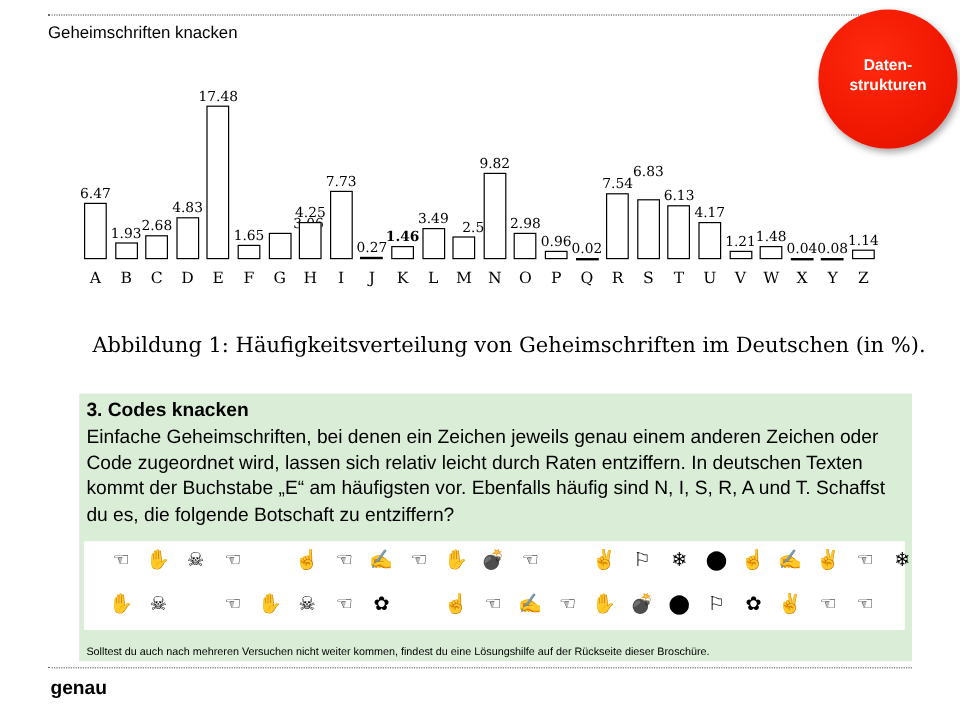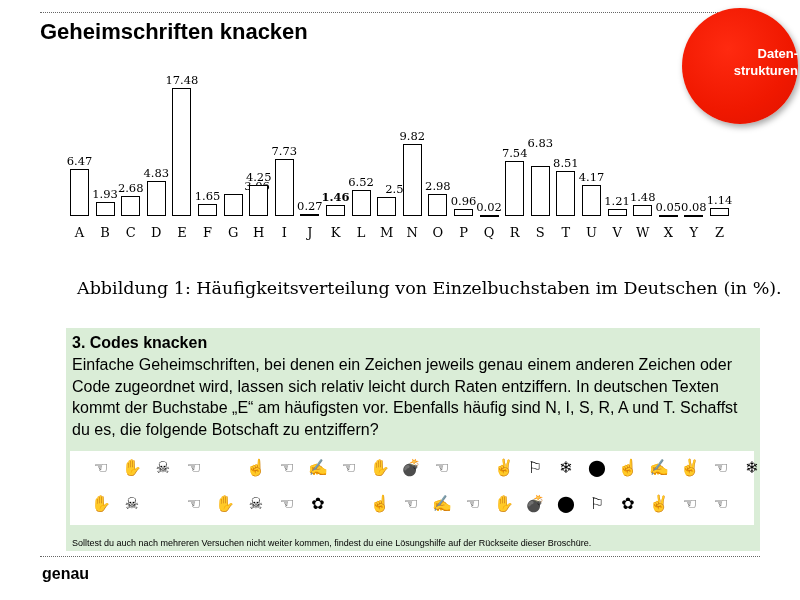--- a/index.html
+++ b/index.html
@@ -1,26 +1,26 @@
 <!DOCTYPE html>
 <html><head>
 <meta charset="utf-8">
 <style>
   html, body { margin: 0; padding: 0; }
   body {
     width: 800px; height: 600px; position: relative; overflow: hidden;
     background: #ffffff; font-family: "Liberation Sans", sans-serif; color: #000;
   }
   .rule { position: absolute; left: 40px; width: 720px; height: 0; border-top: 1px dotted #666; }
-  .title { position: absolute; left: 40px; top: 19px; font-size: 22px; font-weight: bold; }
+  .title { position: absolute; left: 40px; top: 19px; font-size: 14px; font-weight: normal; }
   .badge {
     position: absolute; left: 682px; top: 8px; width: 116px; height: 116px; border-radius: 50%;
     background: radial-gradient(circle at 40% 35%, #ff2a10 0%, #f01800 60%, #e01200 100%);
     box-shadow: 2px 3px 6px rgba(0,0,0,0.35);
-    color: #fff; font-weight: bold; font-size: 13px; text-align: right; line-height: 17px;
+    color: #fff; font-weight: bold; font-size: 13px; text-align: center; line-height: 17px;
   }
   .badge .txt { position: absolute; top: 37px; left: 0; width: 116px; }
   .chart { position: absolute; left: 60px; top: 80px; width: 680px; height: 170px; }
   .bar { position: absolute; bottom: 0; background: #fff; border: 1px solid #000; box-sizing: border-box; }
   .val { position: absolute; font-family: "DejaVu Serif", serif; font-size: 11.5px; text-align: center; width: 40px; }
   .xl { position: absolute; font-family: "DejaVu Serif", serif; font-size: 13px; text-align: center; width: 24px; top: 225px; }
   .caption { position: absolute; left: 77px; top: 278px; font-family: "DejaVu Serif", serif; font-size: 17.5px; white-space: nowrap; }
   .box { position: absolute; left: 66px; top: 328px; width: 694px; height: 223px; background: #daedd7; }
   .box h3 { position: absolute; left: 6px; top: 6px; margin: 0; font-size: 16px; font-weight: bold; }
   .box .para { position: absolute; left: 6px; top: 26px; width: 685px; font-size: 16px; line-height: 21.5px; }
@@ -70,21 +70,21 @@
     <div class="bar" style="left: 214.8px; width: 19px; height: 56.6041px; top: 79.3959px; bottom: auto;"></div>
     <div class="val" style="left: 204.3px; top: 64.3959px;">7.73</div>
     <div class="xl" style="left: 212.3px; top: 145px;">I</div>
     <div class="bar" style="left: 240.4px; width: 19px; height: 1.97712px; top: 134.023px; bottom: auto;"></div>
     <div class="val" style="left: 229.9px; top: 119.023px;">0.27</div>
     <div class="xl" style="left: 237.9px; top: 145px;">J</div>
     <div class="bar" style="left: 266px; width: 19px; height: 10.6911px; top: 125.309px; bottom: auto;"></div>
     <div class="val" style="left: 255.5px; top: 110.309px; font-weight: bold;">1.46</div>
     <div class="xl" style="left: 263.5px; top: 145px;">K</div>
     <div class="bar" style="left: 291.6px; width: 19px; height: 25.5561px; top: 110.444px; bottom: auto;"></div>
-    <div class="val" style="left: 281.1px; top: 95.4439px;">6.52</div>
+    <div class="val" style="left: 281.1px; top: 95.4439px;">3.49</div>
     <div class="xl" style="left: 289.1px; top: 145px;">L</div>
     <div class="bar" style="left: 317.2px; width: 19px; height: 18.8924px; top: 117.108px; bottom: auto;"></div>
     <div class="val" style="left: 318px; top: 102.108px;">2.58</div>
     <div class="xl" style="left: 314.7px; top: 145px;">M</div>
     <div class="bar" style="left: 342.8px; width: 19px; height: 71.9085px; top: 64.0915px; bottom: auto;"></div>
     <div class="val" style="left: 332.3px; top: 49.0915px;">9.82</div>
     <div class="xl" style="left: 340.3px; top: 145px;">N</div>
     <div class="bar" style="left: 368.4px; width: 19px; height: 21.8215px; top: 114.178px; bottom: auto;"></div>
     <div class="val" style="left: 357.9px; top: 99.1785px;">2.98</div>
     <div class="xl" style="left: 365.9px; top: 145px;">O</div>
@@ -94,43 +94,43 @@
     <div class="bar" style="left: 419.6px; width: 19px; height: 1px; top: 135px; bottom: auto;"></div>
     <div class="val" style="left: 409.1px; top: 120px;">0.02</div>
     <div class="xl" style="left: 417.1px; top: 145px;">Q</div>
     <div class="bar" style="left: 445.2px; width: 19px; height: 55.2128px; top: 80.7872px; bottom: auto;"></div>
     <div class="val" style="left: 434.7px; top: 65.7872px;">7.54</div>
     <div class="xl" style="left: 442.7px; top: 145px;">R</div>
     <div class="bar" style="left: 470.8px; width: 19px; height: 50.0137px; top: 85.9863px; bottom: auto;"></div>
     <div class="val" style="left: 460.3px; top: 56px;">6.83</div>
     <div class="xl" style="left: 468.3px; top: 145px;">S</div>
     <div class="bar" style="left: 496.4px; width: 19px; height: 44.8879px; top: 91.1121px; bottom: auto;"></div>
-    <div class="val" style="left: 485.9px; top: 76.1121px;">8.51</div>
+    <div class="val" style="left: 485.9px; top: 76.1121px;">6.13</div>
     <div class="xl" style="left: 493.9px; top: 145px;">T</div>
     <div class="bar" style="left: 522px; width: 19px; height: 30.5355px; top: 105.465px; bottom: auto;"></div>
     <div class="val" style="left: 511.5px; top: 90.4645px;">4.17</div>
     <div class="xl" style="left: 519.5px; top: 145px;">U</div>
     <div class="bar" style="left: 547.6px; width: 19px; height: 6.8833px; top: 129.117px; bottom: auto;"></div>
     <div class="val" style="left: 537.1px; top: 114.117px;">1.21</div>
     <div class="xl" style="left: 545.1px; top: 145px;">V</div>
     <div class="bar" style="left: 573.2px; width: 19px; height: 10.8375px; top: 125.162px; bottom: auto;"></div>
     <div class="val" style="left: 562.7px; top: 110.162px;">1.48</div>
     <div class="xl" style="left: 570.7px; top: 145px;">W</div>
     <div class="bar" style="left: 598.8px; width: 19px; height: 1px; top: 135px; bottom: auto;"></div>
-    <div class="val" style="left: 588.3px; top: 120px;">0.05</div>
+    <div class="val" style="left: 588.3px; top: 120px;">0.04</div>
     <div class="xl" style="left: 596.3px; top: 145px;">X</div>
     <div class="bar" style="left: 624.4px; width: 19px; height: 1px; top: 135px; bottom: auto;"></div>
     <div class="val" style="left: 613.9px; top: 120px;">0.08</div>
     <div class="xl" style="left: 621.9px; top: 145px;">Y</div>
     <div class="bar" style="left: 650px; width: 19px; height: 8.34783px; top: 127.652px; bottom: auto;"></div>
     <div class="val" style="left: 639.5px; top: 112.652px;">1.14</div>
     <div class="xl" style="left: 647.5px; top: 145px;">Z</div>
   </div>
 
-<div class="caption">Abbildung 1: Häufigkeitsverteilung von Einzelbuchstaben im Deutschen (in %).</div>
+<div class="caption">Abbildung 1: Häufigkeitsverteilung von Geheimschriften im Deutschen (in %).</div>
 
 <div class="box">
   <h3>3. Codes knacken</h3>
   <div class="para">Einfache Geheimschriften, bei denen ein Zeichen jeweils genau einem anderen Zeichen oder Code zugeordnet wird, lassen sich relativ leicht durch Raten entziffern. In deutschen Texten kommt der Buchstabe „E“ am häufigsten vor. Ebenfalls häufig sind N, I, S, R, A und T. Schaffst du es, die folgende Botschaft zu entziffern?</div>
   <div class="cipher" id="cipher">
       <span class="glyph" style="left: 20px; top: 6px;">☜</span>
       <span class="glyph" style="left: 51px; top: 6px;">✋</span>
       <span class="glyph" style="left: 82px; top: 6px;">☠</span>
       <span class="glyph" style="left: 113px; top: 6px;">☜</span>
       <span class="glyph" style="left: 175px; top: 6px;">☝</span>

